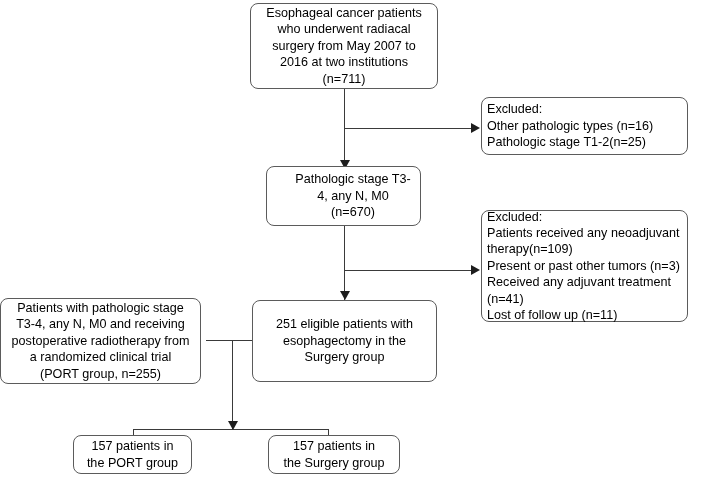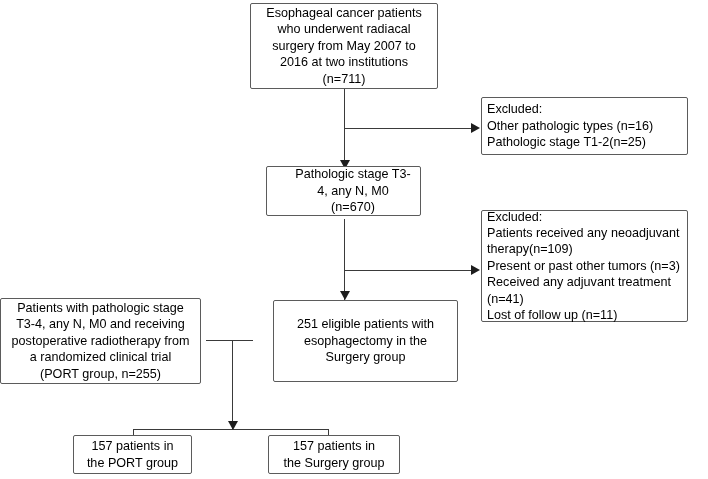--- a/index.html
+++ b/index.html
@@ -12,21 +12,21 @@
     width: 708px;
     height: 479px;
     background: #ffffff;
     font-family: "Liberation Sans", sans-serif;
     overflow: hidden;
   }
   .node {
     position: absolute;
     box-sizing: border-box;
     border: 1.2px solid #5b5b5b;
-    border-radius: 2px;
+    border-radius: 8px;
     background: #ffffff;
     color: #000000;
     font-size: 12.6px;
     line-height: 16.4px;
     display: flex;
     align-items: center;
     justify-content: center;
     text-align: center;
     padding: 2px 5px;
     white-space: pre-line;
@@ -92,39 +92,39 @@
   <div class="node" style="left:250px; top:3px; width:188px; height:86px;">Esophageal cancer patients
 who underwent radiacal
 surgery  from May 2007 to
 2016 at two institutions
 (n=711)</div>
 
   <div class="node left-align" style="left:481px; top:97px; width:207px; height:58px;">Excluded:
 Other pathologic types (n=16)
 Pathologic stage T1-2(n=25)</div>
 
-  <div class="node" style="left:266px; top:166px; width:155px; height:50px;padding-left:24px;">Pathologic stage T3-
+  <div class="node" style="left:266px; top:166px; width:155px; height:60px;padding-left:24px;">Pathologic stage T3-
 4, any N, M0
 (n=670)</div>
 
   <div class="node left-align" style="left:481px; top:210px; width:207px; height:112px;">Excluded:
 Patients received any neoadjuvant
 therapy(n=109)
 Present or past other tumors (n=3)
 Received any adjuvant treatment
 (n=41)
 Lost of follow up (n=11)</div>
 
   <div class="node" style="left:0; top:298px; width:201px; height:86px;">Patients with pathologic stage
 T3-4, any N, M0 and receiving
 postoperative radiotherapy from
 a randomized clinical trial
 (PORT group, n=255)</div>
 
-  <div class="node" style="left:252px; top:300px; width:185px; height:82px;margin-left:21px;">251 eligible patients with
+  <div class="node" style="left:252px; top:300px; width:185px; height:82px;">251 eligible patients with
 esophagectomy in the
 Surgery group</div>
 
 
   <div class="node" style="left:73px; top:435px; width:119px; height:39px;">157 patients in
 the PORT group</div>
 
   <div class="node" style="left:268px; top:435px; width:132px; height:39px;">157 patients in
 the Surgery group</div>
 

